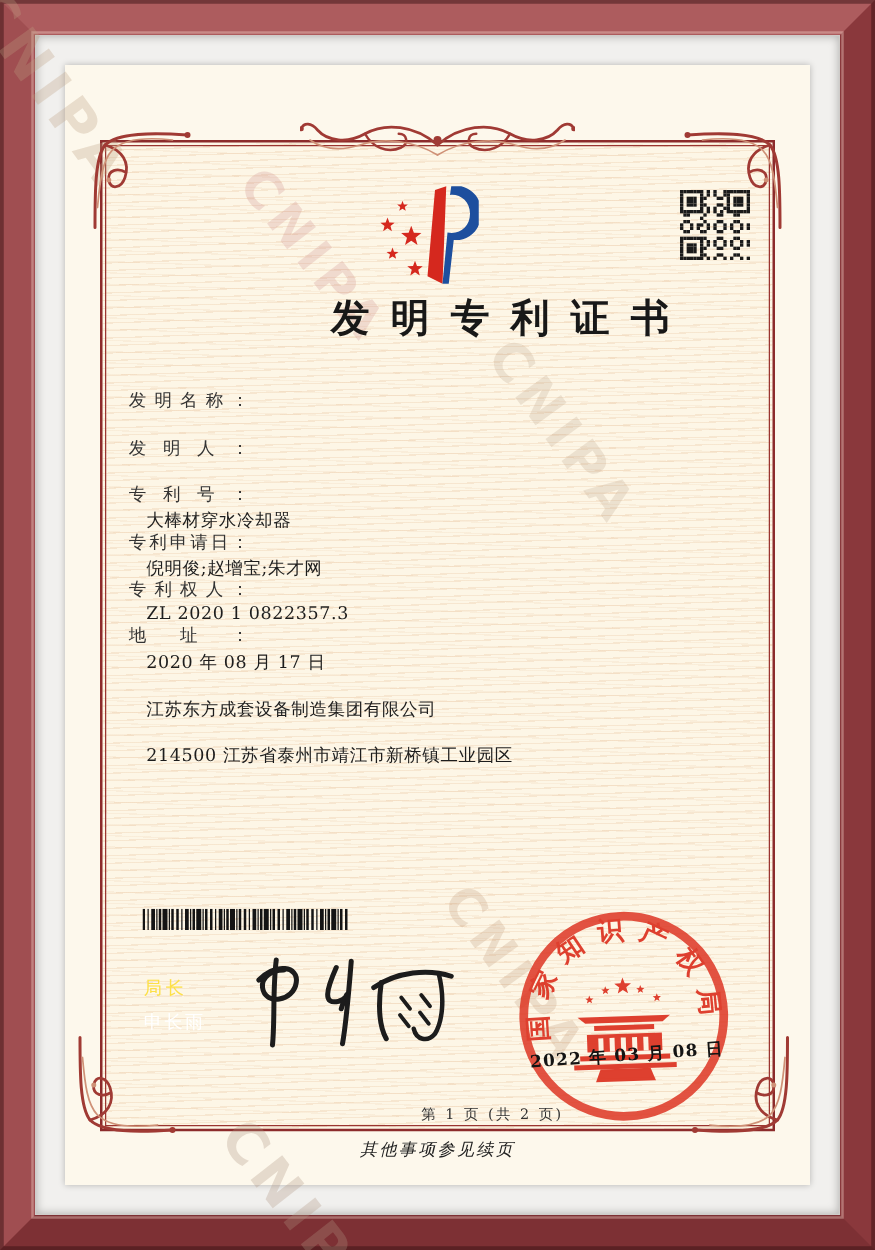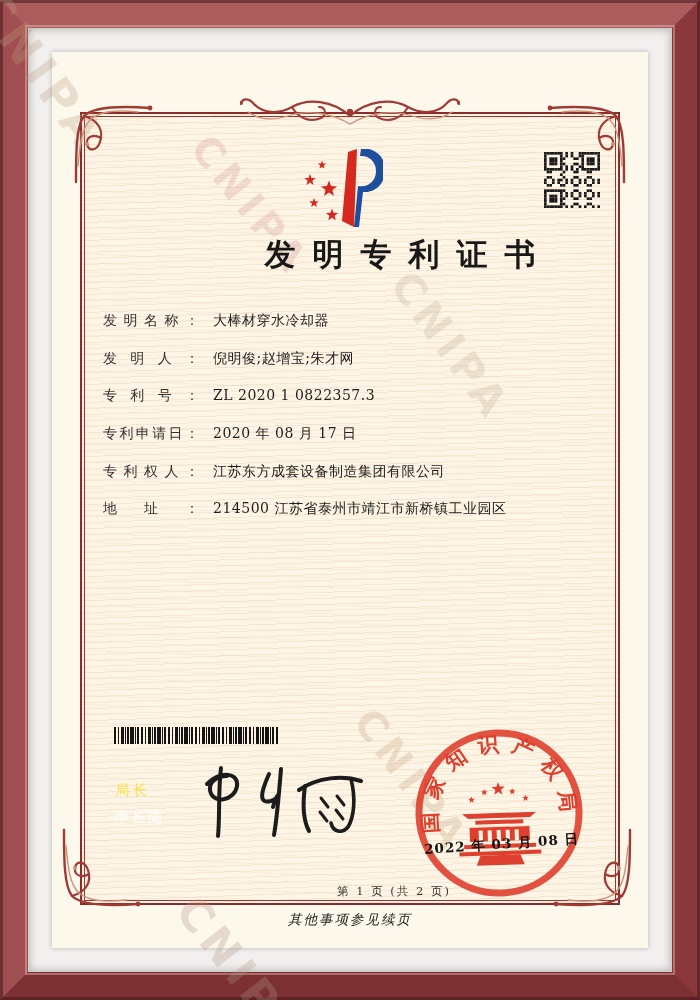--- a/index.html
+++ b/index.html
@@ -24,21 +24,21 @@
   .wm{position:absolute;z-index:2;font-weight:bold;letter-spacing:6px;
       font-family:"DejaVu Sans","Liberation Sans",sans-serif;transform-origin:left top;
       pointer-events:none;white-space:nowrap;}
   .content{position:absolute;inset:0;z-index:3;}
   .cert-no{position:absolute;left:105px;top:143px;font-size:13.5px;letter-spacing:2px;color:#3a3a3a;}
   .logo{position:absolute;left:291px;top:146px;width:92px;height:88px;}
   .qr{position:absolute;left:544px;top:152px;width:56px;height:56px;}
   .title{position:absolute;left:80px;top:234px;width:640px;text-align:center;
          font-size:31px;font-weight:600;color:#181818;letter-spacing:17px;text-indent:17px;}
   .fields{position:absolute;left:103px;top:312px;width:500px;}
-  .f-row{height:37.7px;display:flex;align-items:flex-start;font-size:14px;color:#222;}
+  .f-row{height:37.7px;display:flex;align-items:flex-start;font-size:14px;color:#222;flex-direction:column;}
   .flabel{display:inline-block;width:96px;text-align:justify;text-align-last:justify;
           color:#333;flex:0 0 96px;}
   .fvalue{margin-left:14px;letter-spacing:.5px;color:#1d1d1d;}
   .grant-row{position:absolute;left:103px;top:541px;width:500px;font-size:14px;color:#222;}
   .glabel{letter-spacing:2px;color:#333;}
   .gvalue{margin-left:8px;color:#1d1d1d;}
   .grant-no{position:absolute;left:247px;top:0;}
   .body-text{position:absolute;left:103px;top:571px;width:497px;font-size:12.6px;
              line-height:1.78;color:#1e1e1e;font-style:italic;}
   .body-text p{margin:0;text-indent:2em;}

